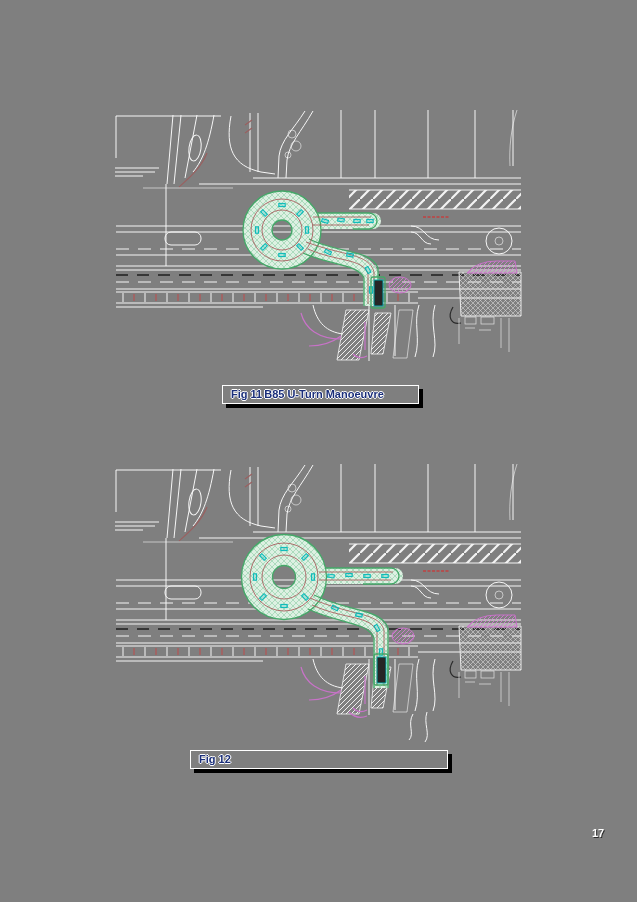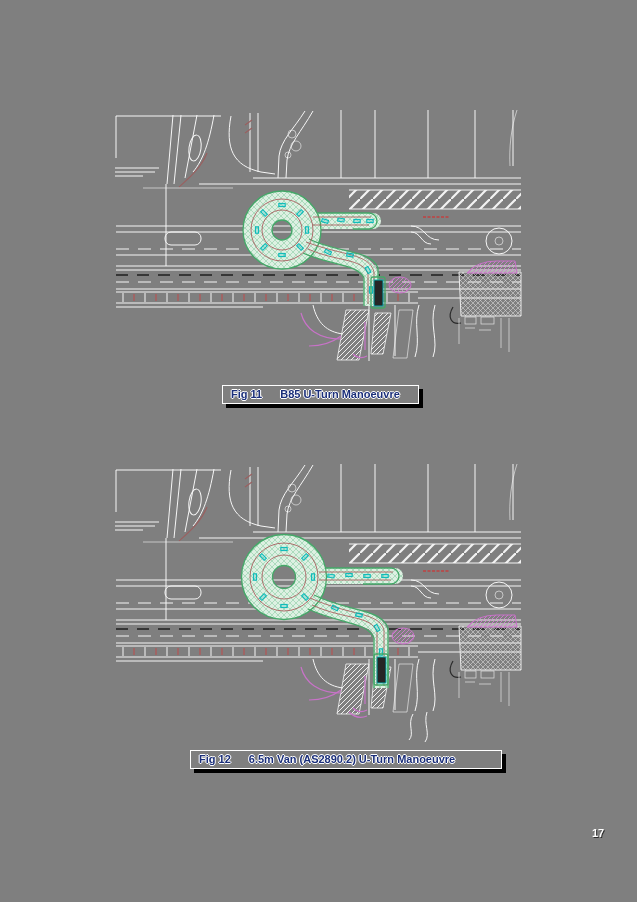--- a/index.html
+++ b/index.html
@@ -9,21 +9,21 @@
     --lane-dash-black:#1f1f1f; --caption-text:#1b2f7a; --caption-border:#ffffff;
     --caption-shadow:#000000; --page-number:#ffffff;
   }
   html,body{margin:0;padding:0;}
   body{width:637px;height:902px;font-family:"Liberation Sans",sans-serif;}
   .page{position:absolute;left:0;top:0;width:637px;height:902px;background:var(--page-bg);overflow:hidden;}
   .fig{position:absolute;}
   .fig svg{display:block;}
   .caption{position:absolute;box-sizing:border-box;height:19px;background:var(--page-bg);
     border:1px solid var(--caption-border);box-shadow:4px 4px 0 0 var(--caption-shadow);
-    display:flex;align-items:center;gap:18px;padding:0 6px 0 8px;
+    display:flex;align-items:center;gap:2px;padding:0 6px 0 8px;
     color:var(--caption-text);font-size:11px;font-weight:bold;line-height:17px;white-space:nowrap;
     text-shadow:1px 0 #fff,-1px 0 #fff,0 1px #fff,0 -1px #fff;}
   .pagenum{position:absolute;color:var(--page-number);font-size:11px;font-weight:bold;
     text-shadow:1px 1px 0 rgba(0,0,0,.65);}
   
   .lw{stroke:var(--linework);fill:none;stroke-width:1;}
   .lwThin{stroke:var(--linework);fill:none;stroke-width:.7;opacity:.85;}
   .lwDash{stroke:var(--linework);fill:none;stroke-width:1;stroke-dasharray:13 9;}
   .blackDash{stroke:var(--lane-dash-black);fill:none;stroke-width:1.4;stroke-dasharray:12 9;}
   .red1{stroke:var(--road-marking-red);fill:none;stroke-width:1;}
@@ -237,20 +237,19 @@
       <g>
         <ellipse class="magHatch" cx="290" cy="174" rx="11" ry="8"></ellipse>
       </g>
       <g>
         <path class="lw" d="M300 252 c -6 10 2 20 -4 26 M314 250 c -4 12 4 22 -2 30"></path>
         <path class="mag" d="M236 250 q 8 8 18 4"></path>
       </g>
     </svg>
   </div>
 
-  <div class="caption" style="left:190px;top:750px;width:312px">
+  <div class="caption" style="left:190px;top:750px;width:258px">
     <span>Fig 12</span>
-    <span>6.5m Van (AS2890.2) U-Turn Manoeuvre</span>
   </div>
 
   <div class="pagenum" style="left:592px;top:827px">17</div>
 
 </div>
 
 </body></html>

